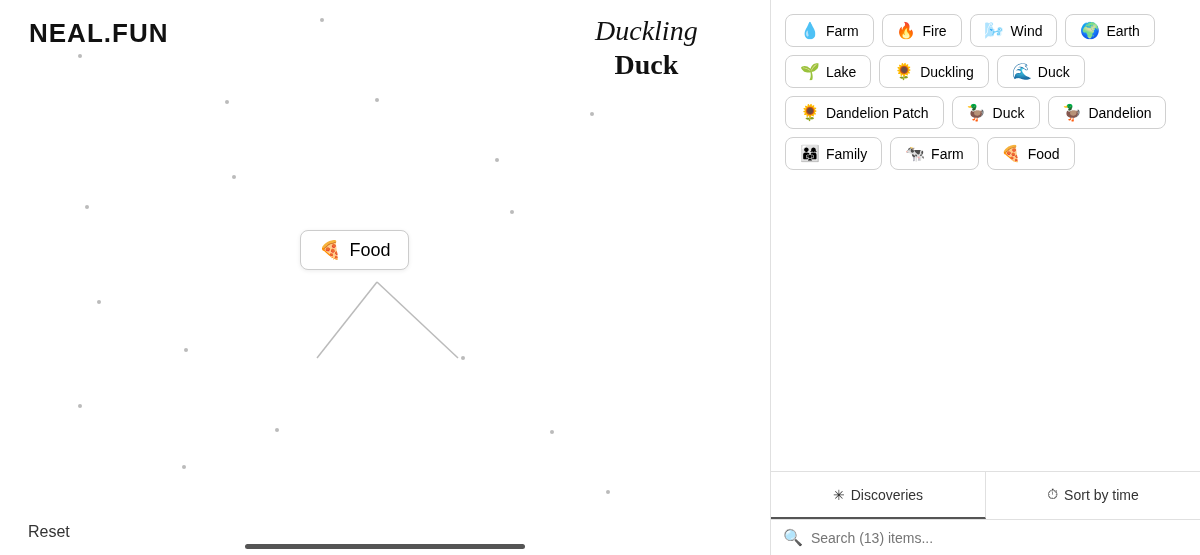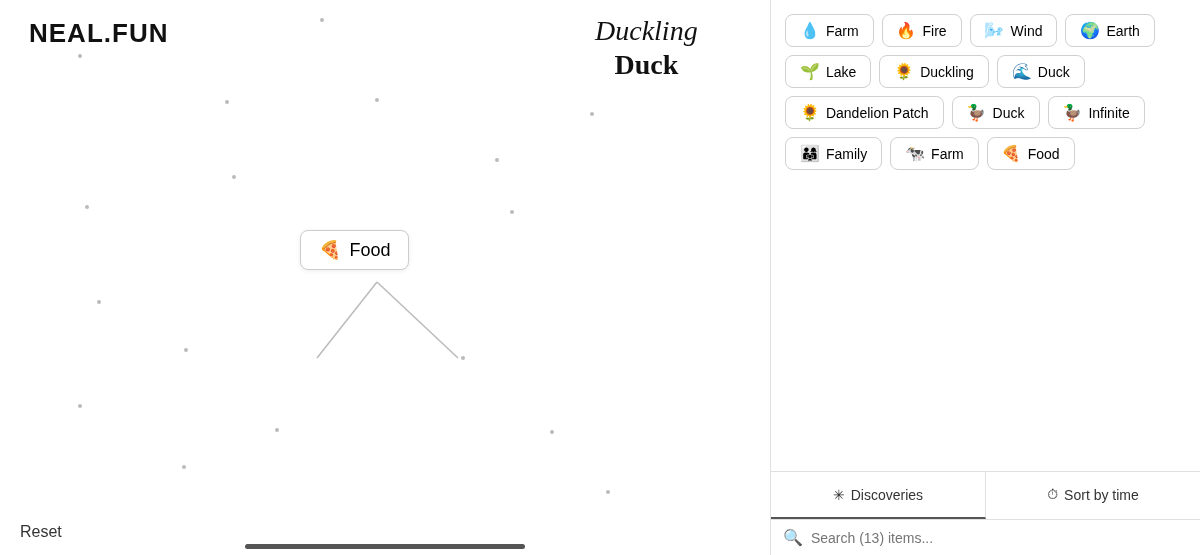--- a/index.html
+++ b/index.html
@@ -84,21 +84,21 @@
       position: absolute;
       top: 0; left: 0;
       width: 100%; height: 100%;
       pointer-events: none;
     }
 
     
     #reset-btn {
       position: absolute;
       bottom: 14px;
-      left: 20px;
+      left: 28px;
       background: none;
       border: none;
       font-size: 16px;
       color: #333;
       cursor: pointer;
       font-weight: 500;
     }
 
     
     #scroll-bar {
@@ -281,21 +281,21 @@
       <div class="element-chip">
         <span class="chip-emoji">🌻</span>
         <span>Dandelion Patch</span>
       </div>
       <div class="element-chip">
         <span class="chip-emoji">🦆</span>
         <span>Duck</span>
       </div>
       <div class="element-chip">
         <span class="chip-emoji">🦆</span>
-        <span>Infinite</span>
+        <span>Dandelion</span>
       </div>
       <div class="element-chip">
         <span class="chip-emoji">👨‍👩‍👧</span>
         <span>Family</span>
       </div>
       <div class="element-chip">
         <span class="chip-emoji">🐄</span>
         <span>Farm</span>
       </div>
       <div class="element-chip">

